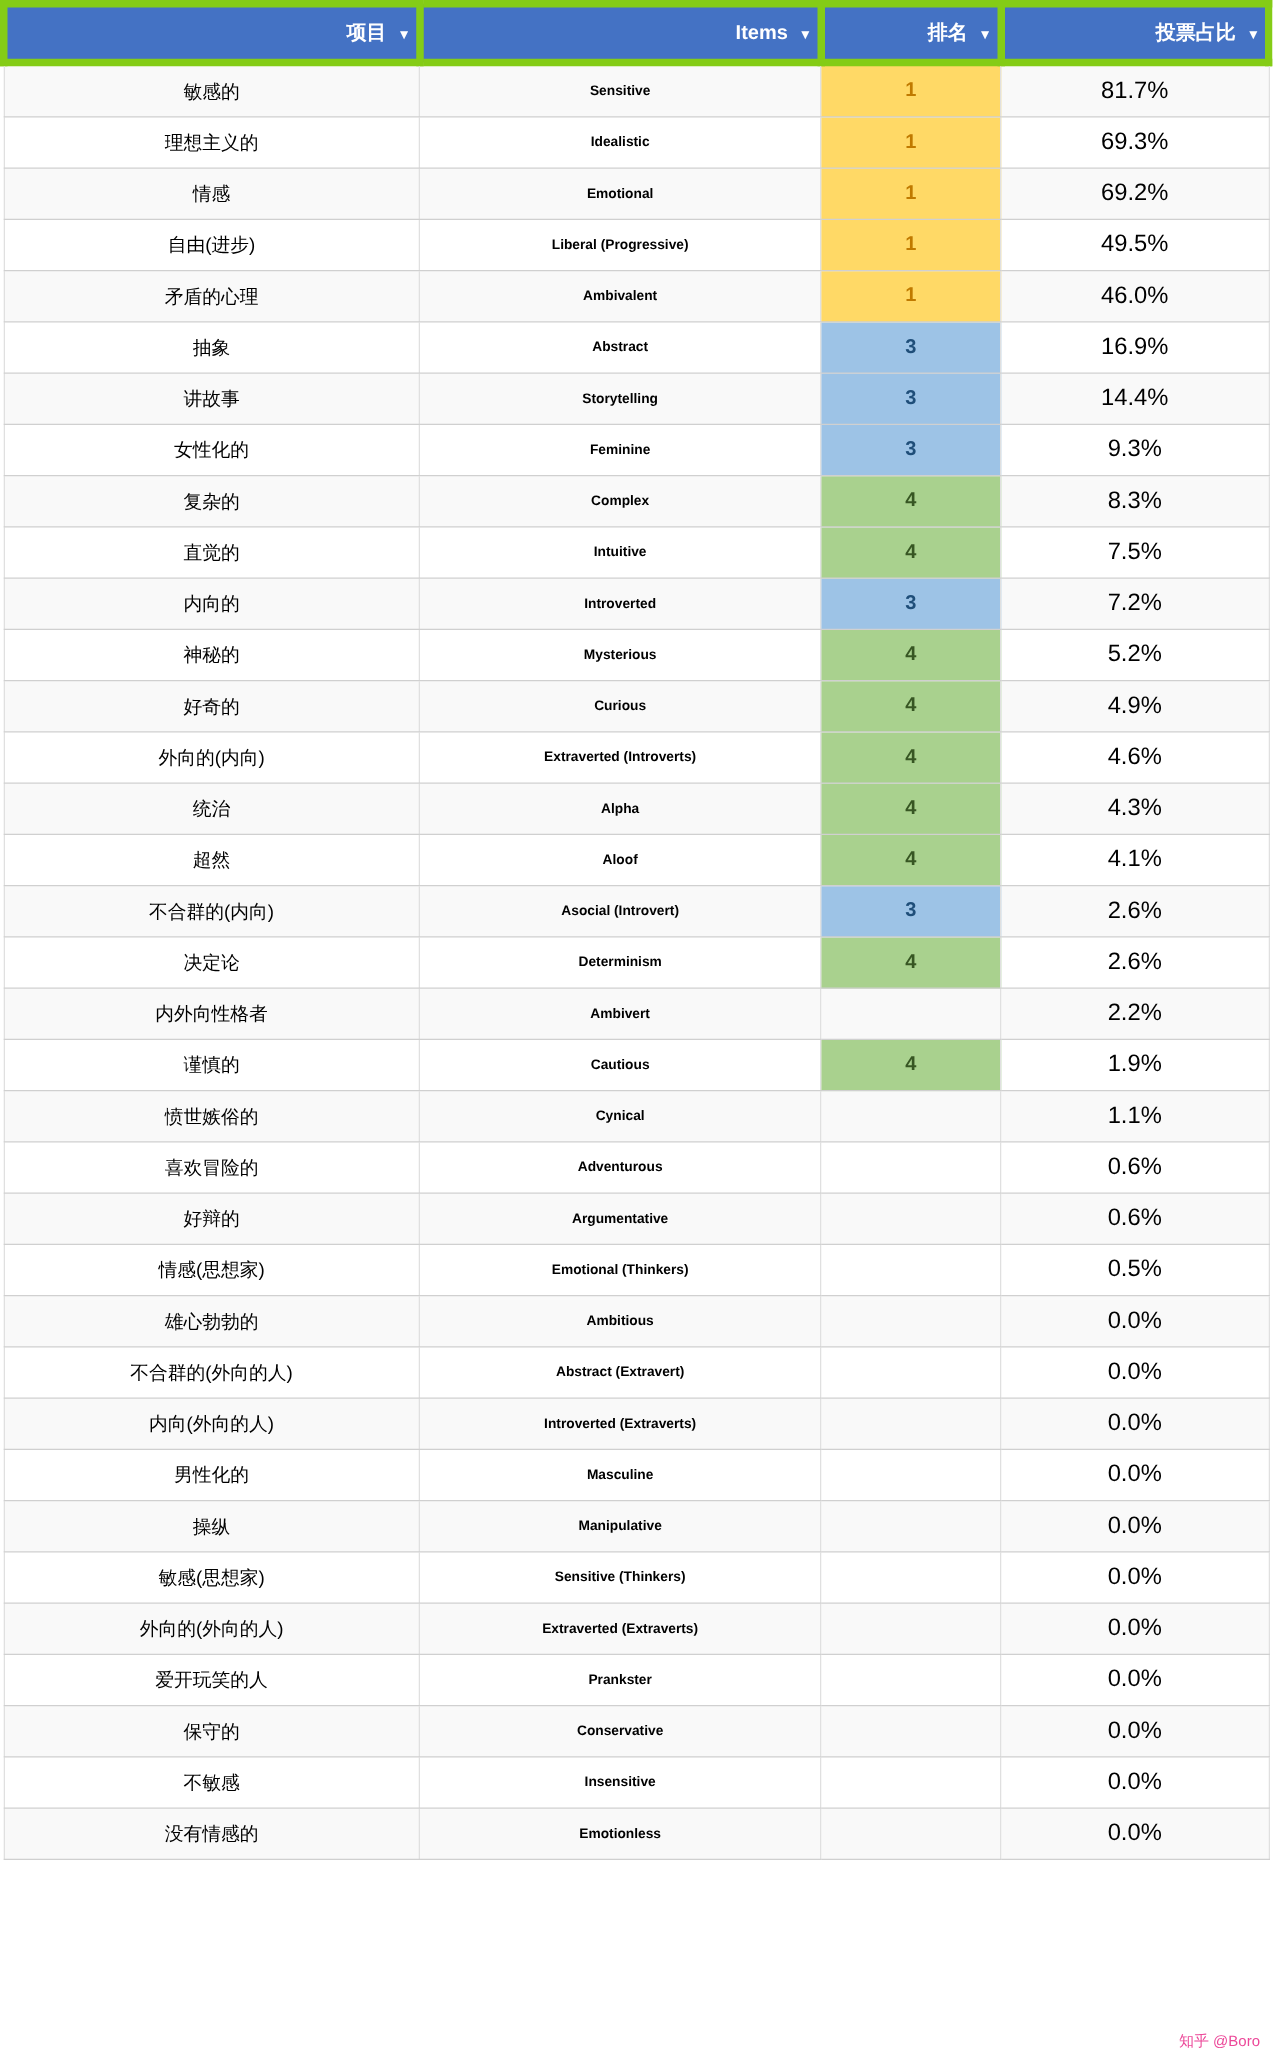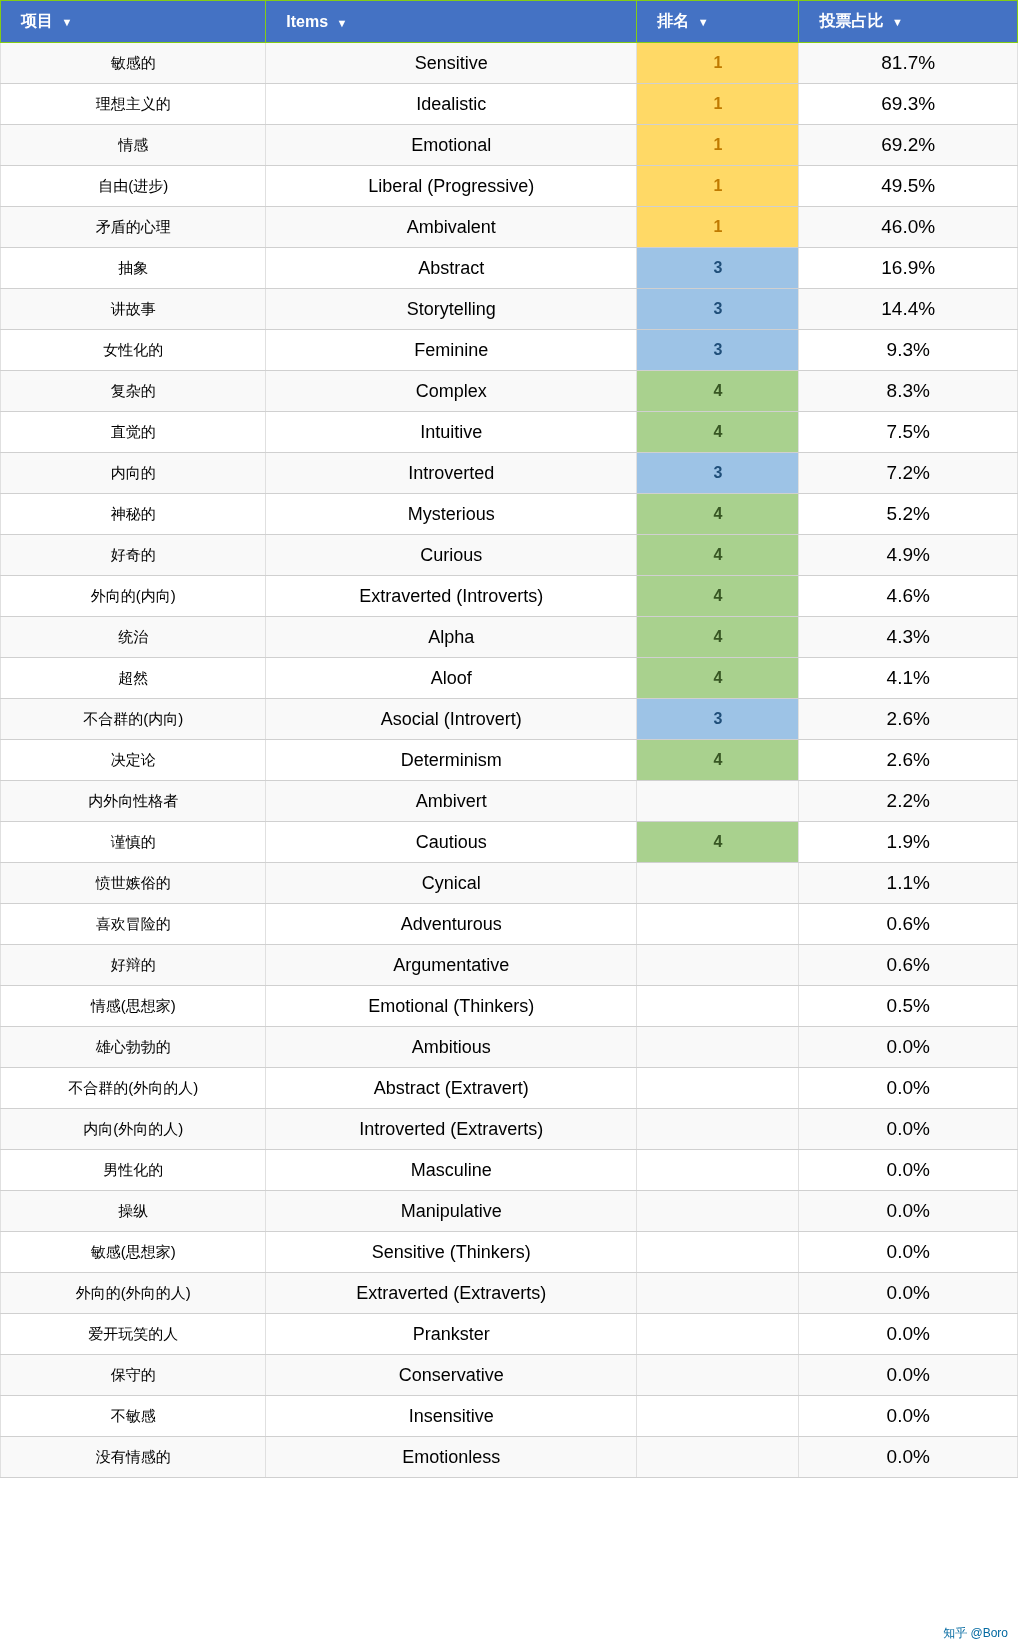--- a/index.html
+++ b/index.html
@@ -10,23 +10,23 @@
       width: 1018px;
     }
     table {
       width: 100%;
       border-collapse: collapse;
     }
     thead tr th {
       background: #4472c4;
       color: #fff;
       font-weight: bold;
-      padding: 10px 20px;
-      text-align: left;
-      border: 1px solid #84cc16;
+      padding: 10px 4px;
+      text-align: right;
+      border: 6px solid #84cc16;
       font-size: 16px;
     }
     thead tr th .sort-arrow {
       display: inline-block;
       margin-left: 4px;
       font-size: 11px;
     }
     tbody tr td {
       padding: 9px 10px;
       text-align: center;
@@ -39,39 +39,40 @@
     }
     tbody tr:nth-child(even) {
       background: #ffffff;
     }
     .td-chinese {
       text-align: center;
       font-size: 15px;
     }
     .td-english {
       text-align: center;
-      font-size: 18px;
+      font-size: 11px;
+      font-weight: bold;
     }
     .td-rank {
       font-weight: bold;
       font-size: 16px;
     }
     .td-pct {
       text-align: center;
       font-size: 19px;
     }
     .rank-yellow { background-color: #ffd966; color: #c07a00; }
     .rank-blue { background-color: #9dc3e6; color: #1f4e79; }
     .rank-green { background-color: #a9d18e; color: #375623; }
     .rank-empty { background-color: transparent; color: transparent; }
     .watermark {
       position: fixed;
       bottom: 10px;
       right: 10px;
-      color: #0369a1;
+      color: #ec4899;
       font-size: 12px;
     }
   </style>
 </head>
 <body>
 
 <table>
   <thead>
     <tr>
       <th>

